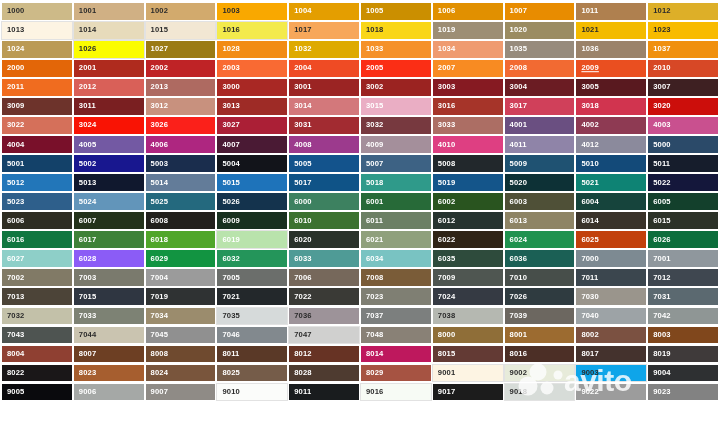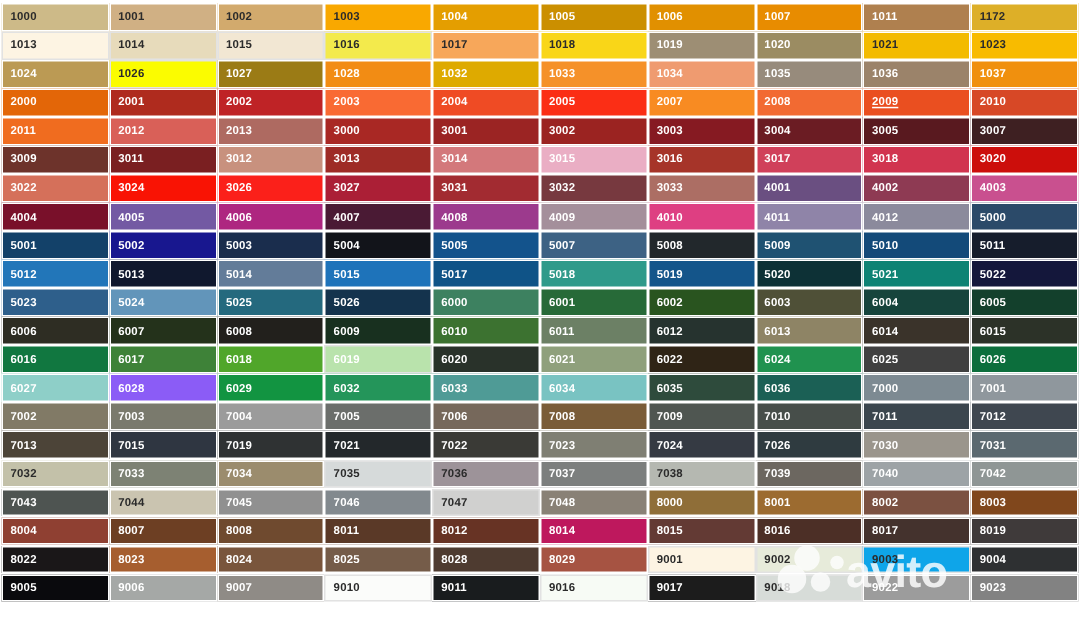--- a/index.html
+++ b/index.html
@@ -97,21 +97,21 @@
         <div class="ral-cell" style="background-color: rgb(225, 144, 0);">
           <span class="ral-label" style="color: rgb(255, 255, 255);">1006</span>
         </div>
         <div class="ral-cell" style="background-color: rgb(232, 140, 0);">
           <span class="ral-label" style="color: rgb(255, 255, 255);">1007</span>
         </div>
         <div class="ral-cell" style="background-color: rgb(175, 128, 79);">
           <span class="ral-label" style="color: rgb(255, 255, 255);">1011</span>
         </div>
         <div class="ral-cell" style="background-color: rgb(221, 175, 40);">
-          <span class="ral-label" style="color: rgb(43, 43, 43);">1172</span>
+          <span class="ral-label" style="color: rgb(43, 43, 43);">1012</span>
         </div>
       </div>
       <div class="ral-row">
         <div class="ral-cell lightborder" style="background-color: rgb(253, 244, 227);">
           <span class="ral-label" style="color: rgb(43, 43, 43);">1013</span>
         </div>
         <div class="ral-cell lightborder" style="background-color: rgb(231, 219, 187);">
           <span class="ral-label" style="color: rgb(43, 43, 43);">1014</span>
         </div>
         <div class="ral-cell lightborder" style="background-color: rgb(242, 231, 211);">
@@ -477,21 +477,21 @@
         </div>
         <div class="ral-cell" style="background-color: rgb(143, 160, 124);">
           <span class="ral-label" style="color: rgb(255, 255, 255);">6021</span>
         </div>
         <div class="ral-cell" style="background-color: rgb(47, 36, 22);">
           <span class="ral-label" style="color: rgb(255, 255, 255);">6022</span>
         </div>
         <div class="ral-cell" style="background-color: rgb(32, 146, 79);">
           <span class="ral-label" style="color: rgb(255, 255, 255);">6024</span>
         </div>
-        <div class="ral-cell" style="background-color: #404040; padding-left: 12px;">
+        <div class="ral-cell" style="background-color: #c2410c; padding-left: 12px;">
           <span class="ral-label" style="color: rgb(255, 255, 255);">6025</span>
         </div>
         <div class="ral-cell" style="background-color: rgb(12, 110, 60);">
           <span class="ral-label" style="color: rgb(255, 255, 255);">6026</span>
         </div>
       </div>
       <div class="ral-row">
         <div class="ral-cell" style="background-color: rgb(142, 207, 200);">
           <span class="ral-label" style="color: rgb(255, 255, 255);">6027</span>
         </div>

